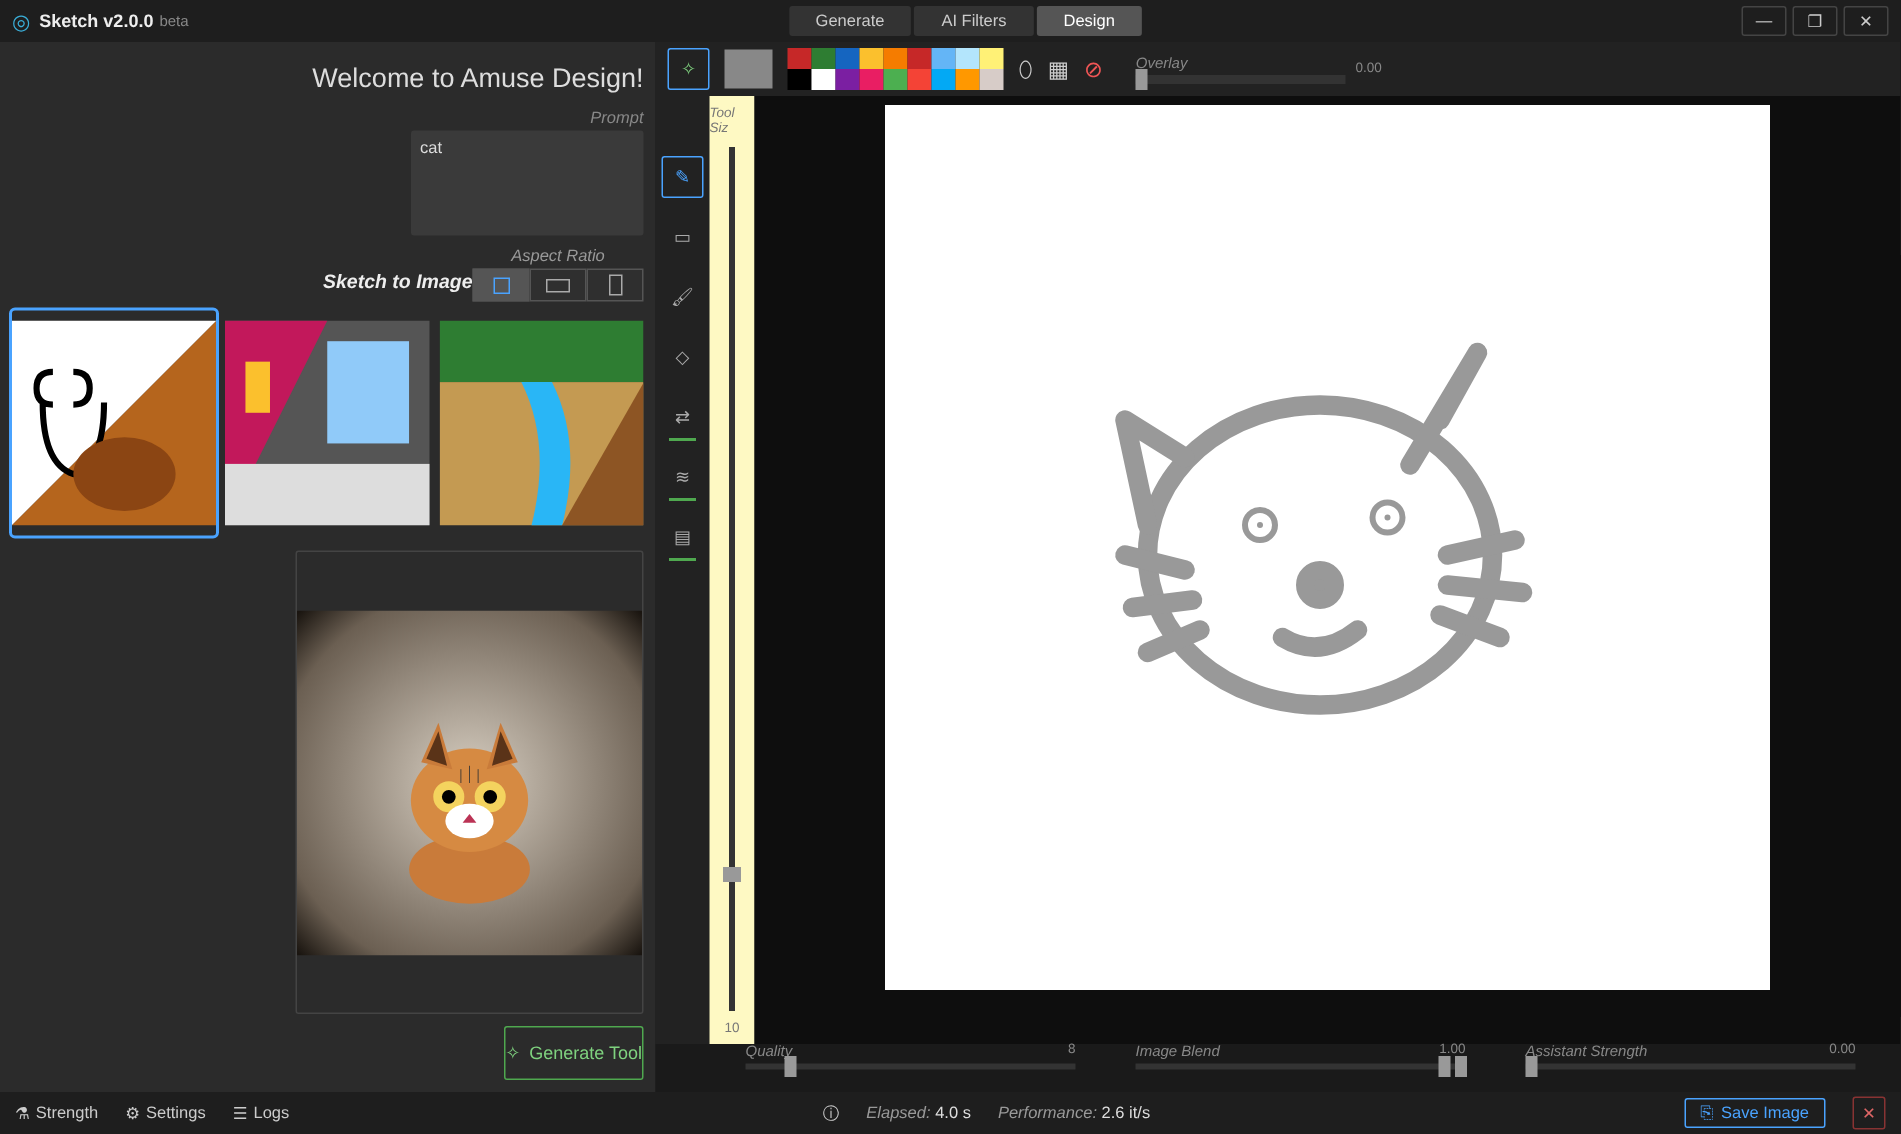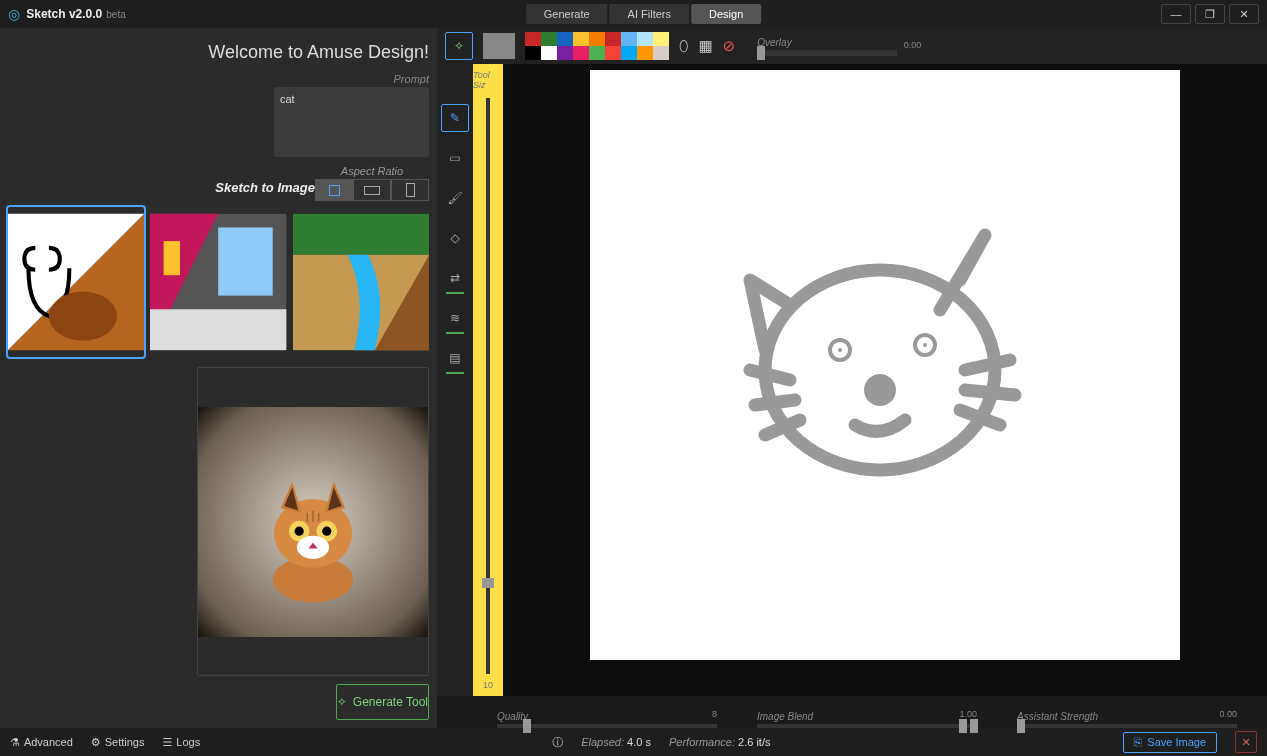--- a/index.html
+++ b/index.html
@@ -68,31 +68,31 @@
 .overlay-handle{position:absolute;width:8px;height:14px;background:#999;top:-4px;left:0;}
 .overlay-val{color:#888;font-size:9px;position:absolute;right:-24px;top:-10px;}
 
 .canvas-body{flex:1;display:flex;}
 .tool-col{width:36px;background:#222;display:flex;flex-direction:column;align-items:center;padding-top:40px;gap:12px;}
 .tool-btn{width:28px;height:28px;display:flex;align-items:center;justify-content:center;color:#aaa;cursor:pointer;border-radius:2px;}
 .tool-btn.active{border:1px solid #4aa3ff;color:#4aa3ff;}
 .tool-btn.accent::after{content:"";display:block;width:18px;height:2px;background:#4fa84f;position:absolute;margin-top:30px;}
 .tool-btn{position:relative;}
 
-.size-col{width:30px;background:#fde047;display:flex;flex-direction:column;align-items:center;padding:6px 0;color:#777;font-size:9px;}
+.size-col{width:30px;background:#fef9c3;display:flex;flex-direction:column;align-items:center;padding:6px 0;color:#777;font-size:9px;}
 .size-label{font-style:italic;margin-bottom:4px;}
 .size-track{flex:1;width:4px;background:#333;position:relative;margin:4px 0;}
 .size-handle{position:absolute;width:12px;height:10px;background:#999;left:-4px;bottom:15%;}
 .size-val{margin-top:2px;}
 
 .canvas-area{flex:1;background:#0e0e0e;display:flex;align-items:flex-start;justify-content:center;padding-top:6px;overflow:hidden;}
 .canvas{background:#fff;width:590px;height:590px;}
 
 
-.bottom-sliders{height:32px;display:flex;align-items:flex-end;padding:0 30px 0 60px;gap:40px;background:#1a1a1a;}
+.bottom-sliders{height:32px;display:flex;align-items:flex-start;padding:0 30px 0 60px;gap:40px;background:#1a1a1a;}
 .bslider{display:flex;flex-direction:column;position:relative;}
 .bslider .lbl{color:#888;font-size:10px;font-style:italic;}
 .bslider .track{height:4px;background:#333;position:relative;margin-top:2px;}
 .bslider .handle{position:absolute;width:8px;height:14px;background:#999;top:-5px;}
 .bslider .val{position:absolute;right:0;top:-2px;color:#888;font-size:9px;}
 .bslider.q{width:220px;} .bslider.ib{width:220px;} .bslider.as{width:220px;}
 
 
 .status{height:28px;background:#1e1e1e;display:flex;align-items:center;padding:0 10px;gap:18px;font-size:11px;}
 .status .link{color:#ccc;cursor:pointer;display:flex;align-items:center;gap:4px;}
@@ -314,21 +314,21 @@
           </div>
         <span class="val">0.00</span>
       </div>
     </div>
   </div>
 </div>
 
 <div class="status">
   <span class="link">
       <span class="ico">⚗</span>
-      <span>Advanced</span>
+      <span>Strength</span>
     </span>
   <span class="link">
       <span class="ico">⚙</span>
       <span>Settings</span>
     </span>
   <span class="link">
       <span class="ico">☰</span>
       <span>Logs</span>
     </span>
   <span class="sep"></span>

